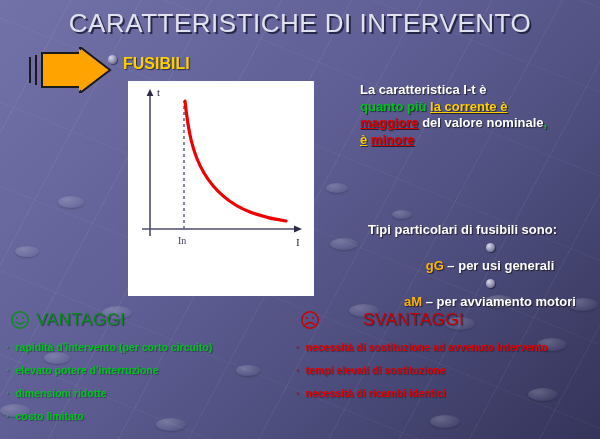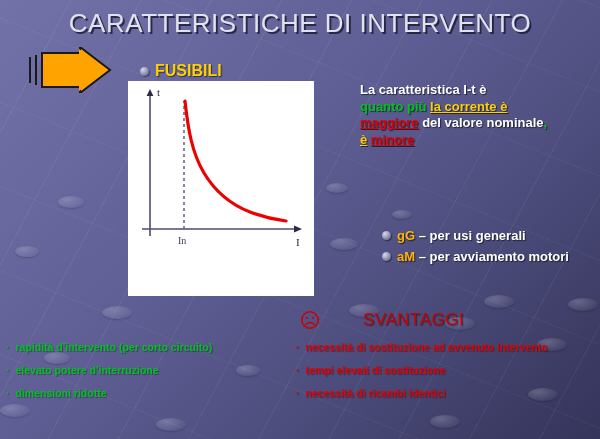--- a/index.html
+++ b/index.html
@@ -35,21 +35,21 @@
     font-size:26px;letter-spacing:0.5px;color:#e2e2ee;
     text-shadow:2px 2px 0 rgba(20,20,45,0.75);
     white-space:nowrap;
   }
 
   
   #arrow-wrap{position:absolute;left:26px;top:47px;width:88px;height:46px;}
   #arrow-wrap svg{display:block;}
 
   
-  #fusibili-row{position:absolute;left:108px;top:62px;display:flex;align-items:center;gap:6px;margin-left:32px;}
+  #fusibili-row{position:absolute;left:108px;top:55px;display:flex;align-items:flex-start;gap:6px;}
   .sphere-bullet{
     width:9px;height:9px;border-radius:50%;
     background:radial-gradient(circle at 32% 30%, #d8d8ea 0%, #9c9cbb 45%, #4a4a6e 100%);
     box-shadow:1px 1px 1px rgba(0,0,0,.45);
     flex:0 0 auto;
   }
   #fusibili-label{font-size:16px;font-weight:bold;color:#ffd000;text-shadow:1px 1px 1px rgba(0,0,0,.55);}
 
   
   #chart-box{position:absolute;left:128px;top:81px;width:186px;height:215px;background:#ffffff;}
@@ -60,21 +60,21 @@
   #rtext .ln{font-size:13px;font-weight:bold;white-space:nowrap;text-shadow:1px 1px 1px rgba(0,0,0,.6);}
   .c-white{color:#ffffff;}
   .c-yellow{color:#ffd000;}
   .c-green{color:#00c21c;}
   .c-red{color:#e00000;}
   .u{text-decoration:underline;}
 
   
   #tipi{position:absolute;left:368px;top:222px;width:230px;}
   #tipi-head{font-size:13px;font-weight:bold;color:#ffffff;text-shadow:1px 1px 1px rgba(0,0,0,.6);white-space:nowrap;}
-  .tipi-item{display:flex;align-items:center;gap:6px;margin-top:6px;margin-left:14px;}
+  .tipi-item{display:flex;align-items:center;gap:6px;margin-top:6px;margin-left:14px;flex-direction:column;}
   .tipi-item .txt{font-size:13px;font-weight:bold;color:#ffffff;text-shadow:1px 1px 1px rgba(0,0,0,.6);white-space:nowrap;}
   .tipi-item .code{color:#ffb400;}
 
   
   #vant-head{position:absolute;left:10px;top:310px;display:flex;align-items:center;gap:6px;}
   #svant-head{position:absolute;left:300px;top:310px;display:flex;align-items:center;gap:6px;}
   .sec-title{font-size:17px;letter-spacing:0.5px;text-shadow:1px 1px 1px rgba(0,0,0,.45);}
   .t-green{color:#0f8a23;}
   .t-red{color:#cc0000;margin-left:37px;}
 
@@ -158,37 +158,48 @@
     </div>
     <div class="ln">
       <span class="c-red u">maggiore</span><span class="c-white"> </span><span class="c-white">del valore nominale</span><span class="c-green">,</span>
     </div>
     <div class="ln">
       <span class="c-yellow u">è</span><span class="c-white"> </span><span class="c-red u">minore</span>
     </div>
   </div>
 
   <div id="tipi">
+    <div id="tipi-head">Tipi particolari di fusibili sono:</div>
 
     <div class="tipi-item">
       <span class="sphere-bullet"></span>
       <span class="txt"><span class="code">gG</span><span> – per usi generali</span></span>
     </div>
 
     <div class="tipi-item">
       <span class="sphere-bullet"></span>
       <span class="txt"><span class="code">aM</span><span> – per avviamento motori</span></span>
     </div>
   </div>
 
+  <div id="vant-head">
+    <svg width="20" height="20" viewBox="0 0 20 20">
+      <circle cx="10" cy="10" r="8.2" fill="none" stroke="#0f8a23" stroke-width="1.6"></circle>
+      <circle cx="7" cy="8" r="1.1" fill="#0f8a23"></circle>
+      <circle cx="13" cy="8" r="1.1" fill="#0f8a23"></circle>
+      <path d="M5.8,12 Q10,15.6 14.2,12" fill="none" stroke="#0f8a23" stroke-width="1.5" stroke-linecap="round"></path>
+    </svg>
+    <span class="sec-title t-green">VANTAGGI</span>
+  </div>
 
   <div id="vant-list">
     <div class="b-item g">·<span class="dot"></span><span>rapidità d'intervento (per corto circuito)</span></div>
     <div class="b-item g">·<span class="dot"></span><span>elevato potere d'interruzione</span></div>
     <div class="b-item g">·<span class="dot"></span><span>dimensioni ridotte</span></div>
+    <div class="b-item g">·<span class="dot"></span><span>costo limitato</span></div>
   </div>
 
   <div id="svant-head">
     <svg width="20" height="20" viewBox="0 0 20 20">
       <circle cx="10" cy="10" r="8.2" fill="none" stroke="#cc0000" stroke-width="1.6"></circle>
       <circle cx="7" cy="8" r="1.1" fill="#cc0000"></circle>
       <circle cx="13" cy="8" r="1.1" fill="#cc0000"></circle>
       <path d="M5.8,14.4 Q10,10.6 14.2,14.4" fill="none" stroke="#cc0000" stroke-width="1.5" stroke-linecap="round"></path>
     </svg>
     <span class="sec-title t-red">SVANTAGGI</span>

